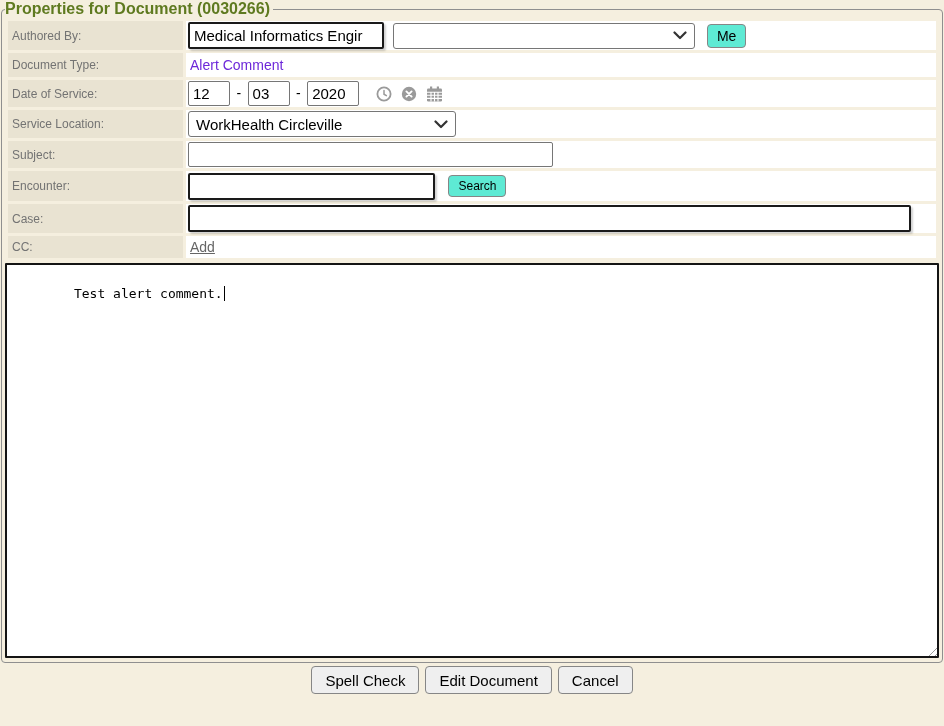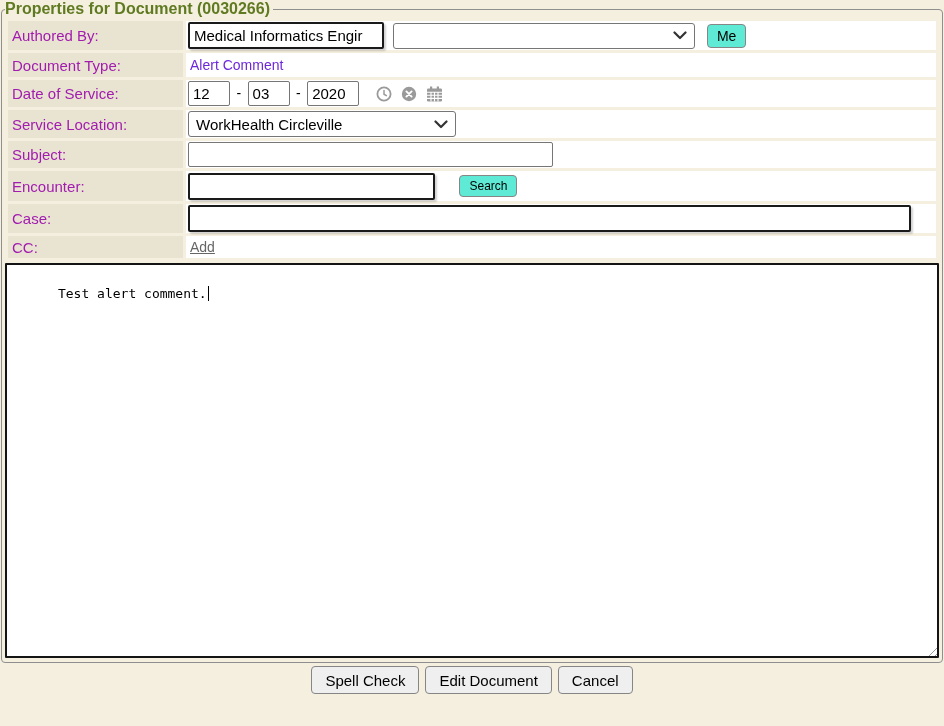--- a/index.html
+++ b/index.html
@@ -21,21 +21,21 @@
     font-size:16px; font-weight:bold; color:#5f7a20;
     padding:0 3px 0 0; margin-left:0; line-height:18px;
   }
 
   table.props {
     width:100%; border-collapse:separate; border-spacing:3px;
     margin:0;
   }
   td.lbl {
     width:175px; background:#e9e3d2;
-    font-size:15px; color:#a21caf;
+    font-size:12px; color:#737373;
     padding:2px 4px; vertical-align:middle;
     white-space:nowrap;
   }
   td.val {
     background:#ffffff; padding:1px 2px; vertical-align:middle;
     white-space:nowrap;
   }
   tr.r1 td { height:28px; }
   tr.r2 td { height:24px; }
   tr.r3 td { height:26px; }
@@ -75,39 +75,39 @@
   .w-authsel { width:302px; margin-left:5px; }
   .w-loc     { width:268px; }
   .chev { flex:0 0 auto; margin-left:6px; }
 
   .btn {
     font-family:"Liberation Sans", sans-serif;
     background:#5eead4; border:1px solid #868686; border-radius:4px;
     color:#000; vertical-align:middle; cursor:default;
   }
   .btn-me     { font-size:14px; padding:2px 9px; height:24px; margin-left:7px; }
-  .btn-search { font-size:12px; padding:2px 9px; height:22px; margin-left:20px; }
+  .btn-search { font-size:12px; padding:2px 9px; height:22px; margin-left:9px; }
 
   .gray-val { font-size:14px; color:#6d28d9; padding-left:2px; }
   .dash { font-size:14px; color:#000; margin:0 2px; }
   .date-icons { display:inline-flex; gap:9px; margin-left:12px; vertical-align:middle; }
   .date-icons svg { display:block; }
 
   a.add-link {
     font-size:14px; color:#666; text-decoration:underline; padding-left:2px;
     cursor:pointer;
   }
 
   .bodywrap {
     position:relative;
     margin:2px 0 0 0; width:100%; height:395px;
     background:#fff; border:2px solid #141414; border-radius:1px;
     font-family:"DejaVu Sans Mono", monospace;
     font-size:13px; line-height:17px; color:#000;
-    padding:3px 4px; white-space:pre-wrap; overflow:hidden;
+    padding:3px 20px; white-space:pre-wrap; overflow:hidden;
   }
   .caret {
     display:inline-block; width:1px; height:15px;
     background:#000; vertical-align:text-bottom; margin-left:1px;
   }
   .grip {
     position:absolute; right:0; bottom:0; width:12px; height:12px;
     background:repeating-linear-gradient(135deg, transparent 0 3px, #9a9a9a 3px 4px);
     clip-path:polygon(100% 0, 100% 100%, 0 100%);
   }

